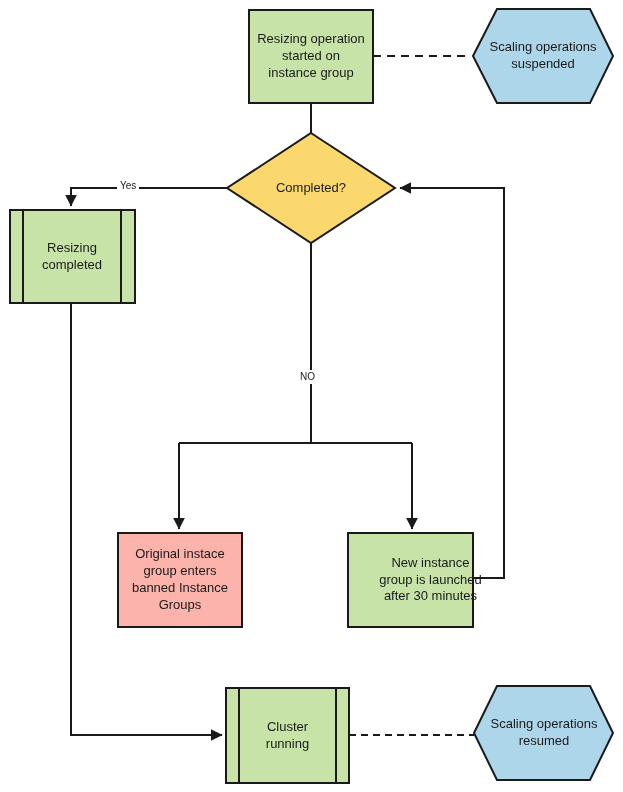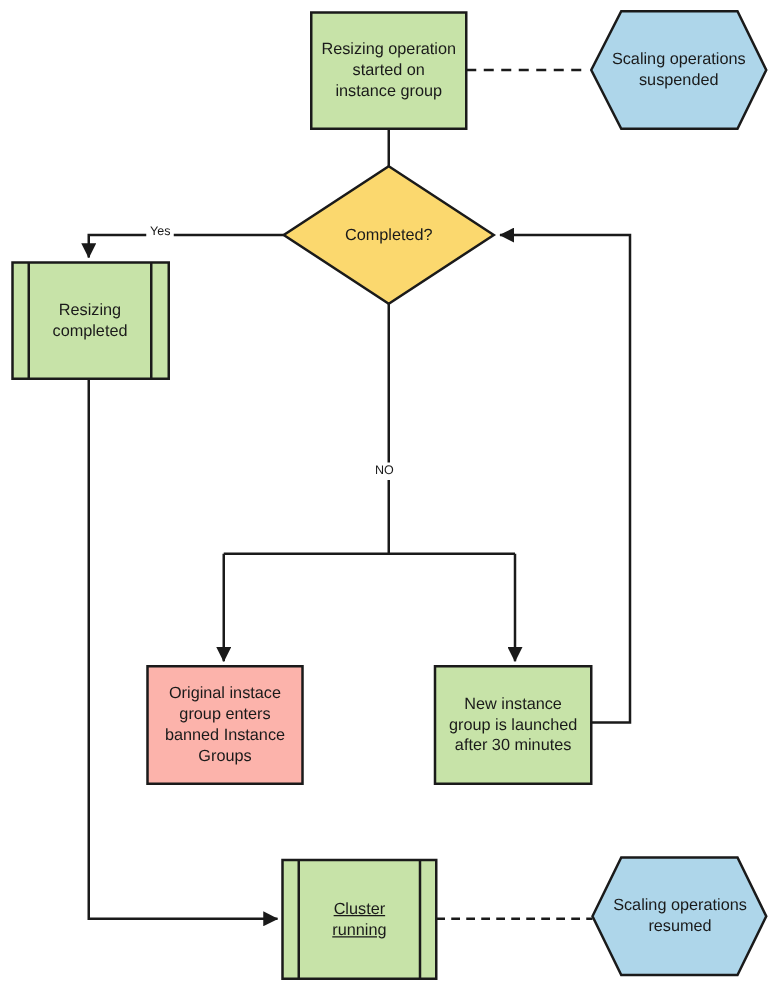--- a/index.html
+++ b/index.html
@@ -90,25 +90,25 @@
   <div class="node-label" style="left:240px;top:133px;width:142px;height:110px;">Completed?</div>
 
   <div class="node-label" style="left:23px;top:210px;width:98px;height:93px;">Resizing
 completed</div>
 
   <div class="node-label" style="left:118px;top:533px;width:124px;height:94px;">Original instace
 group enters
 banned Instance
 Groups</div>
 
-  <div class="node-label" style="left:348px;top:533px;width:125px;height:94px;">New instance
+  <div class="node-label" style="left:348px;top:533px;width:125px;height:94px;padding-left:20px;">New instance
 group is launched
 after 30 minutes</div>
 
-  <div class="node-label" style="left:239px;top:688px;width:97px;height:95px;text-decoration:underline;">Cluster
+  <div class="node-label" style="left:239px;top:688px;width:97px;height:95px;">Cluster
 running</div>
 
   <div class="node-label" style="left:486px;top:686px;width:116px;height:94px;">Scaling operations
 resumed</div>
 
   <div class="edge-label" style="left:117px;top:179px;">Yes</div>
 
   <div class="edge-label" style="left:297px;top:342px;margin-top:28px;">NO</div>
 
 </div>

